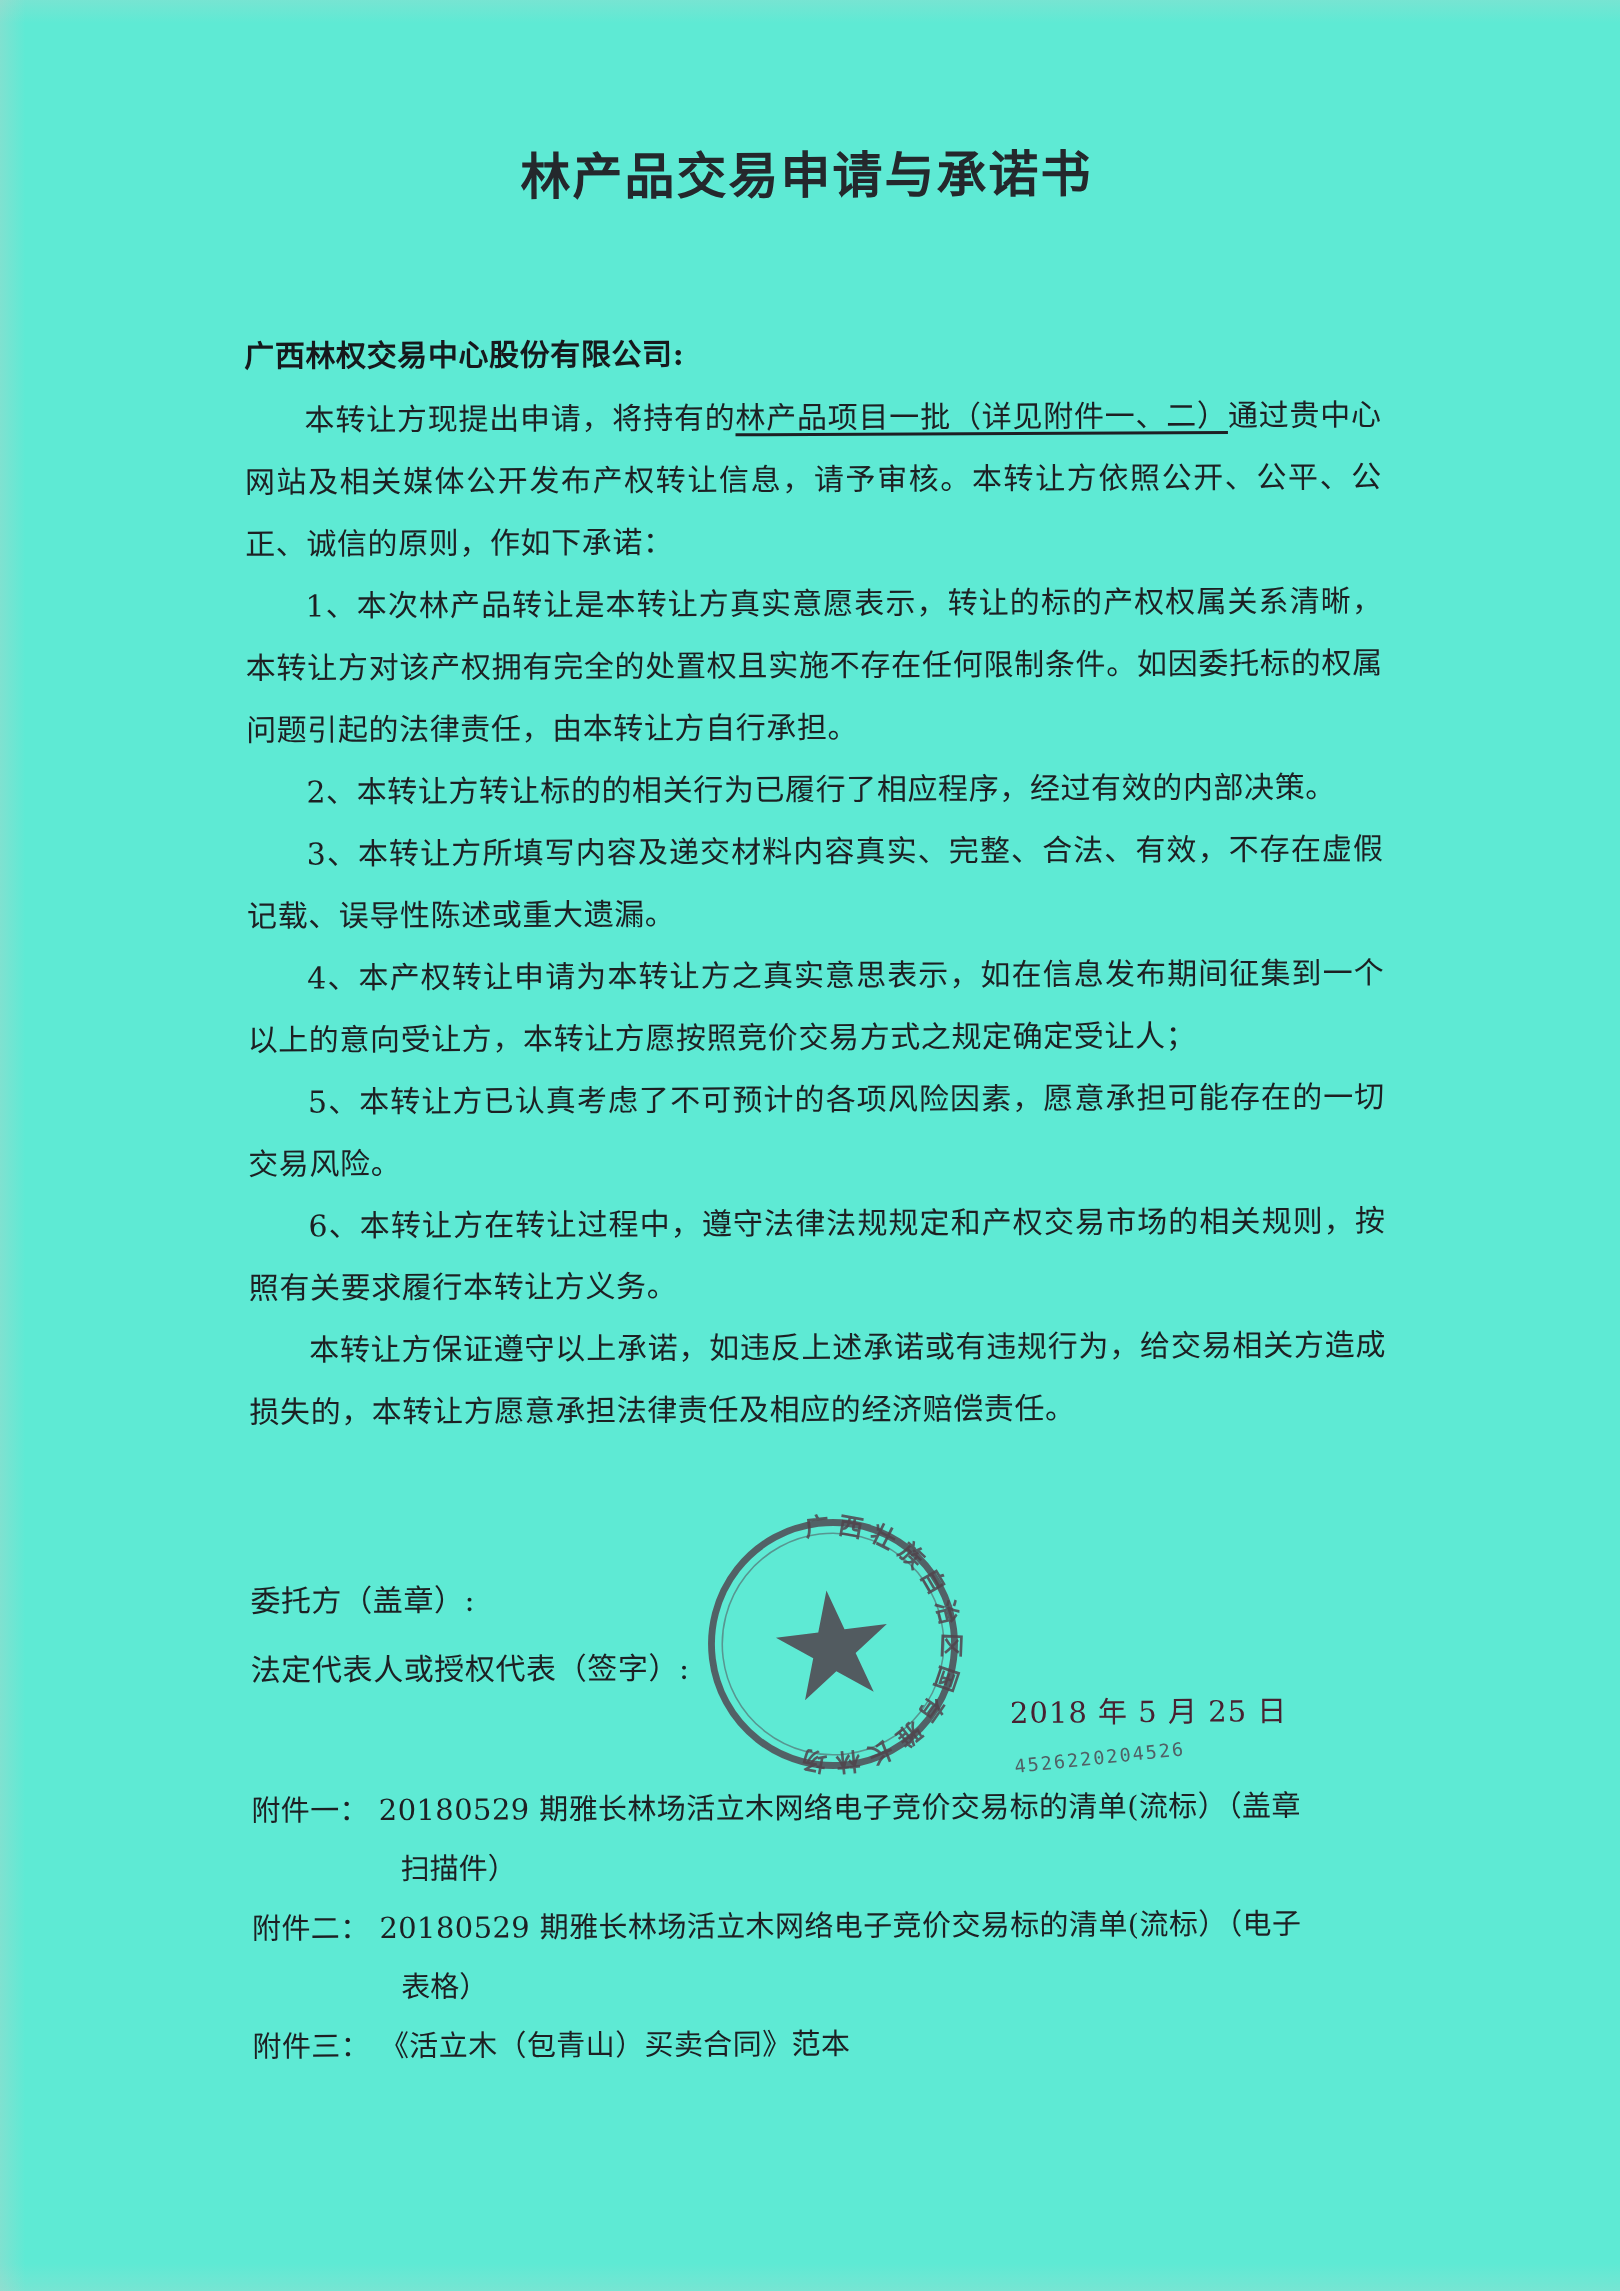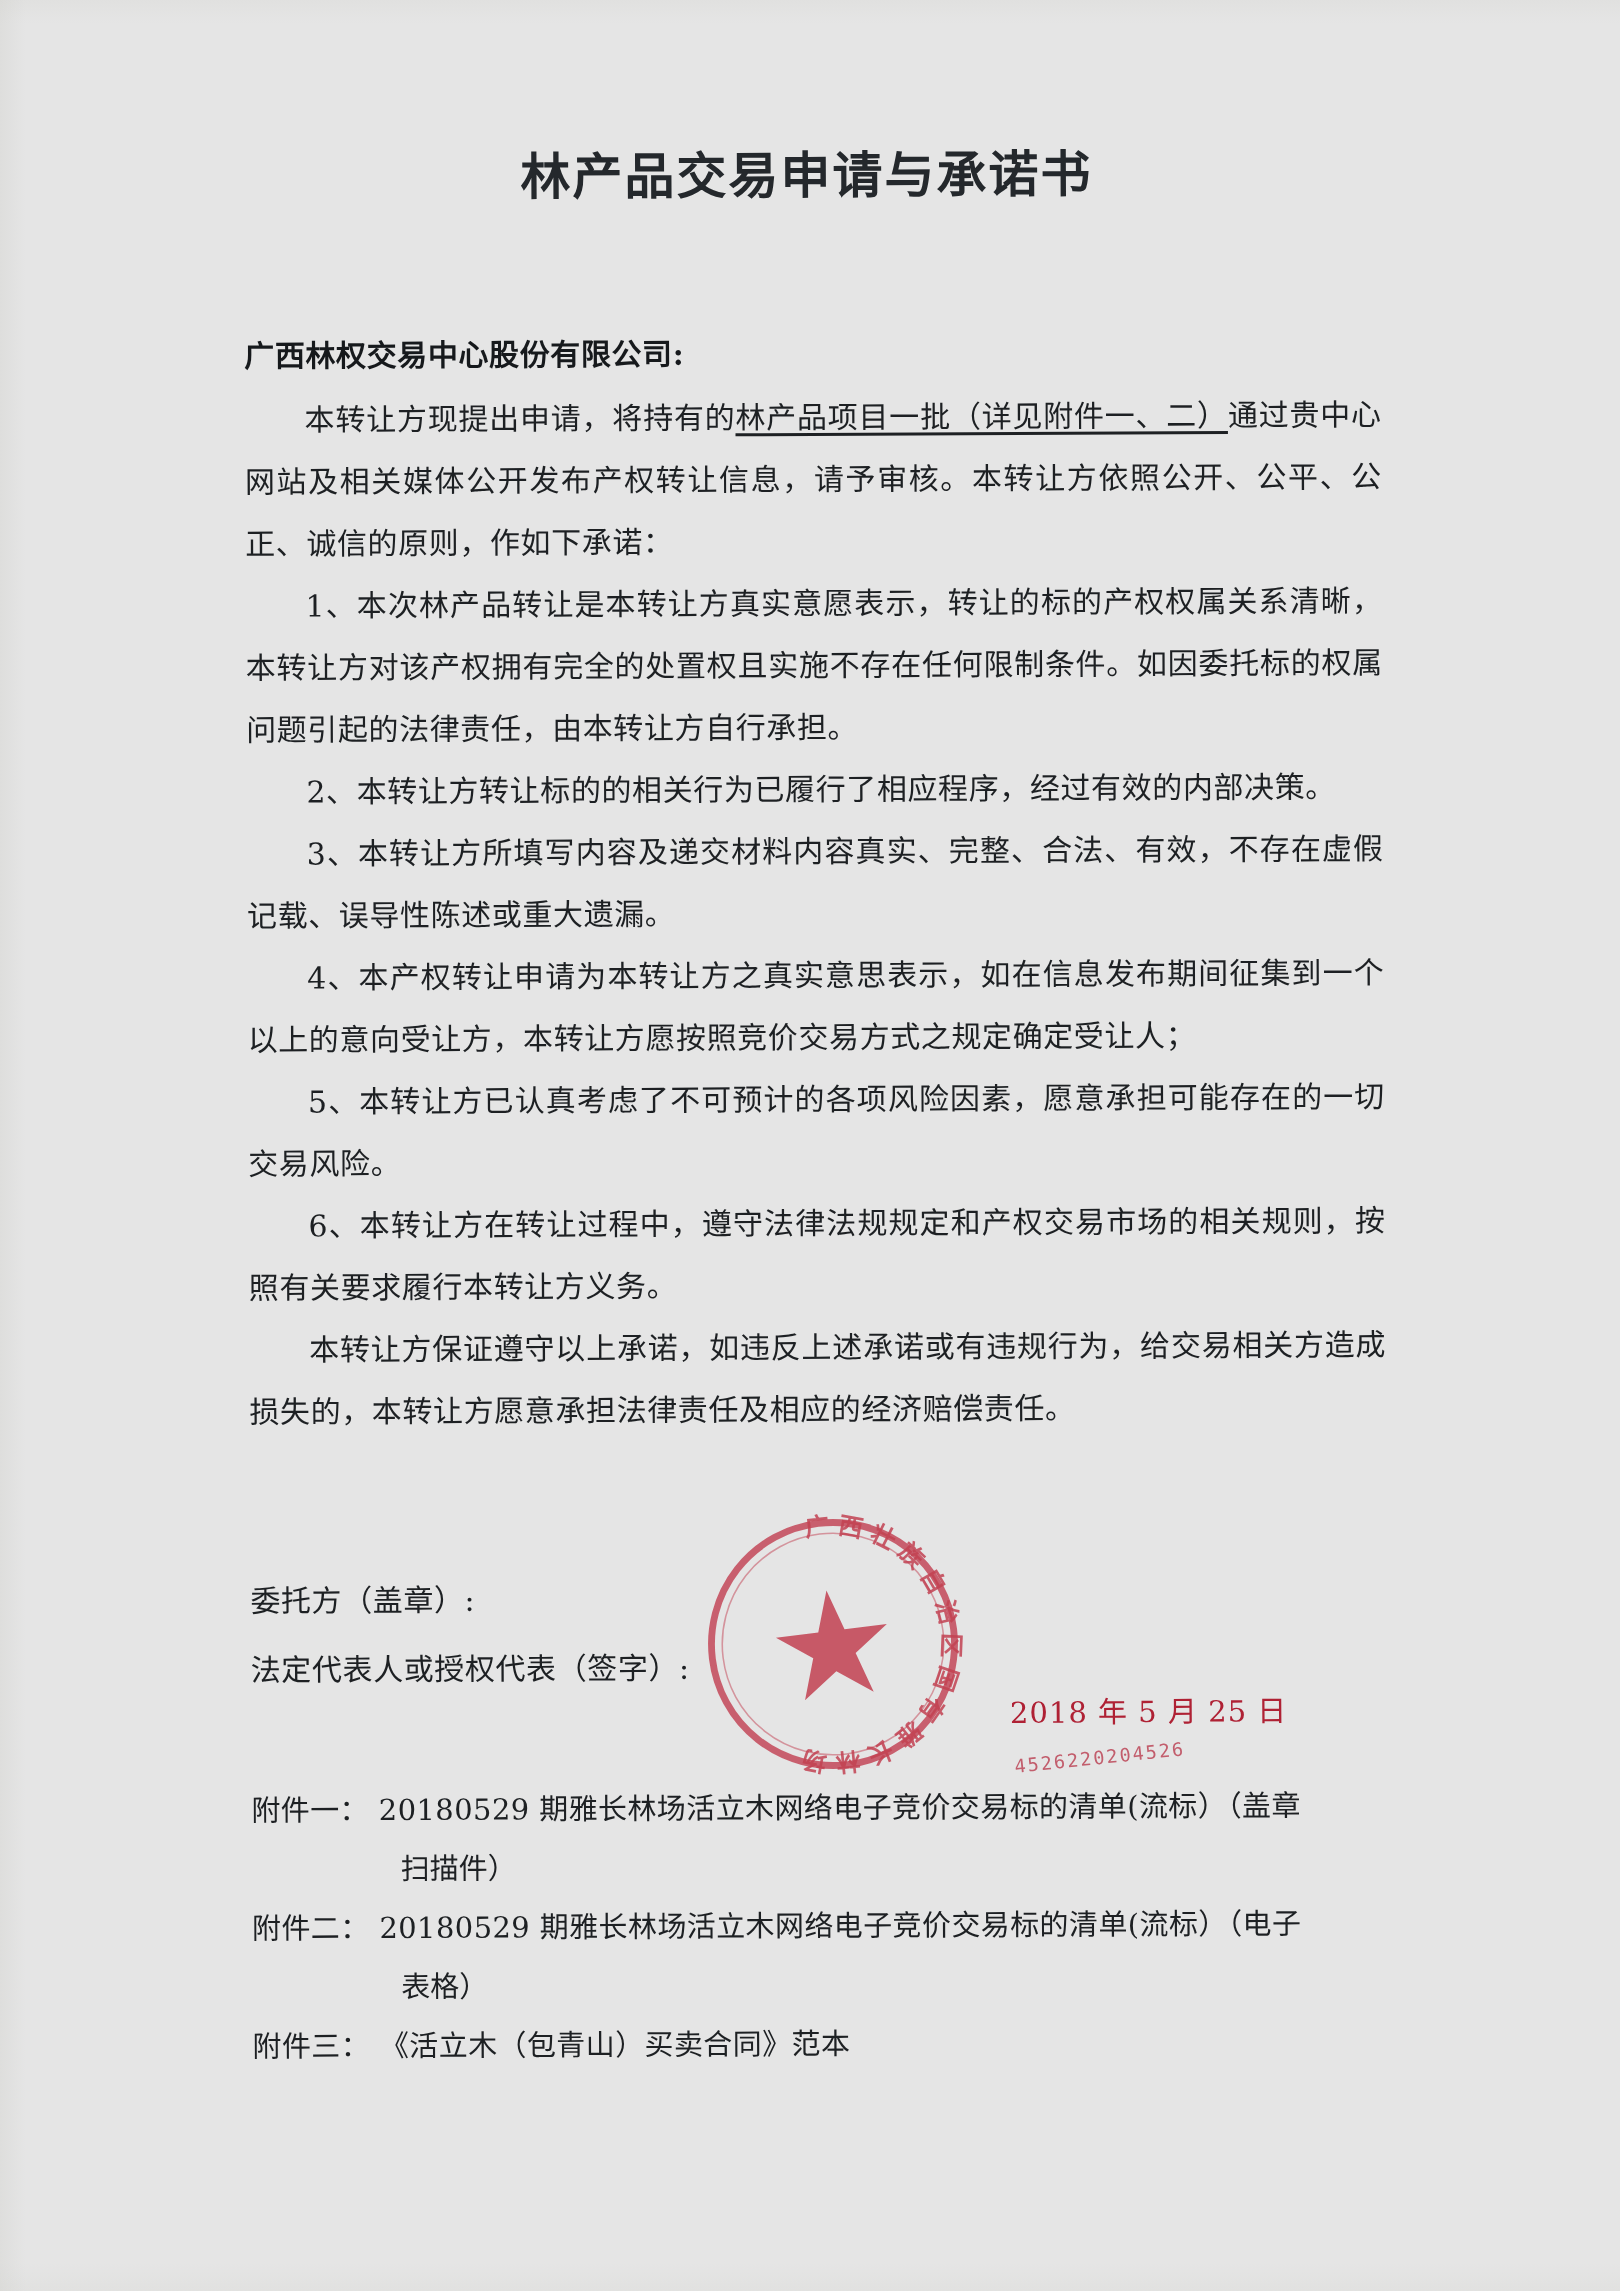--- a/index.html
+++ b/index.html
@@ -9,21 +9,21 @@
   }
   body {
     font-family: "DejaVu Serif", "Liberation Serif", serif;
     color: #1a1a1a;
   }
   #page {
     position: relative;
     width: 1620px;
     height: 2292px;
     margin: 0 auto;
-    background: #e5e5e5;
+    background: #5eead4;
     overflow: hidden;
   }
   
   #page::before {
     content: "";
     position: absolute;
     inset: 0;
     background:
       linear-gradient(90deg, rgba(205,205,200,0.30) 0px, rgba(255,255,255,0) 25.5px),
       linear-gradient(0deg, rgba(210,210,205,0.22) 0px, rgba(255,255,255,0) 29px),

